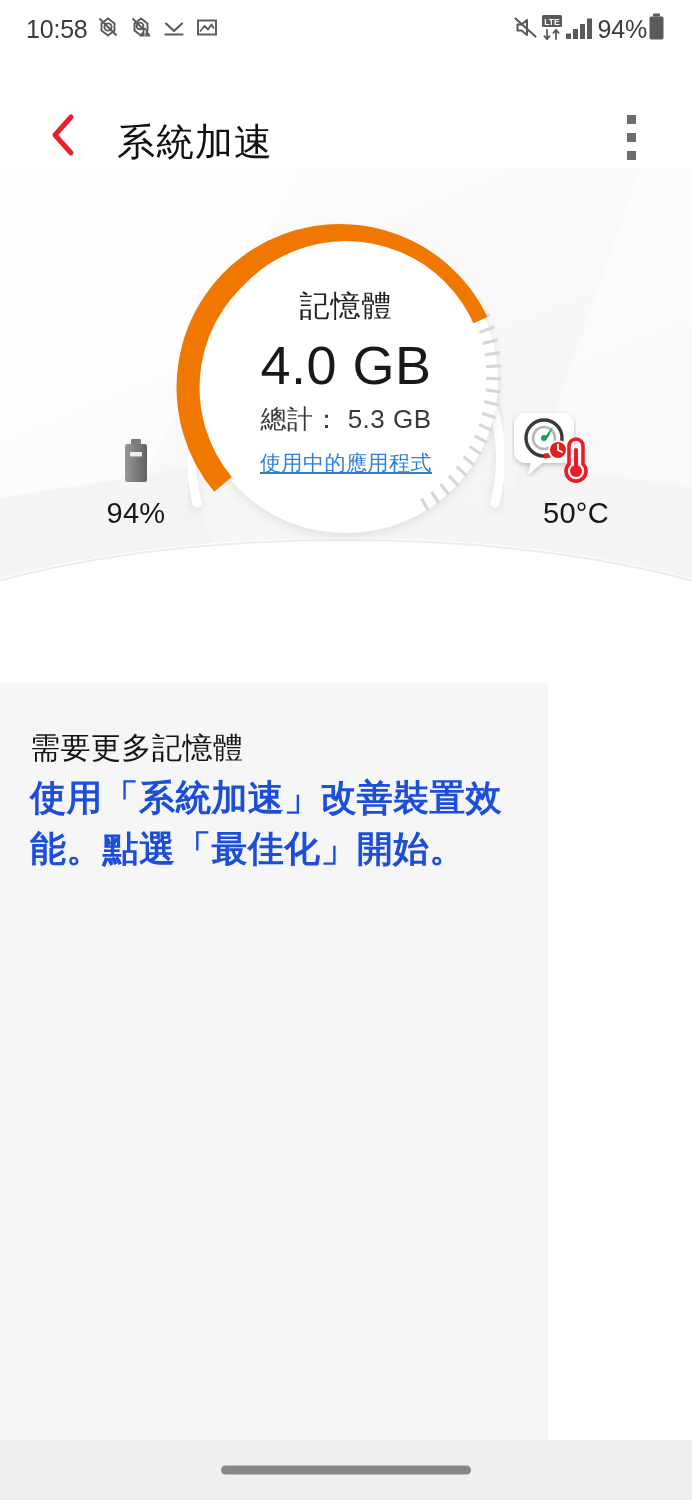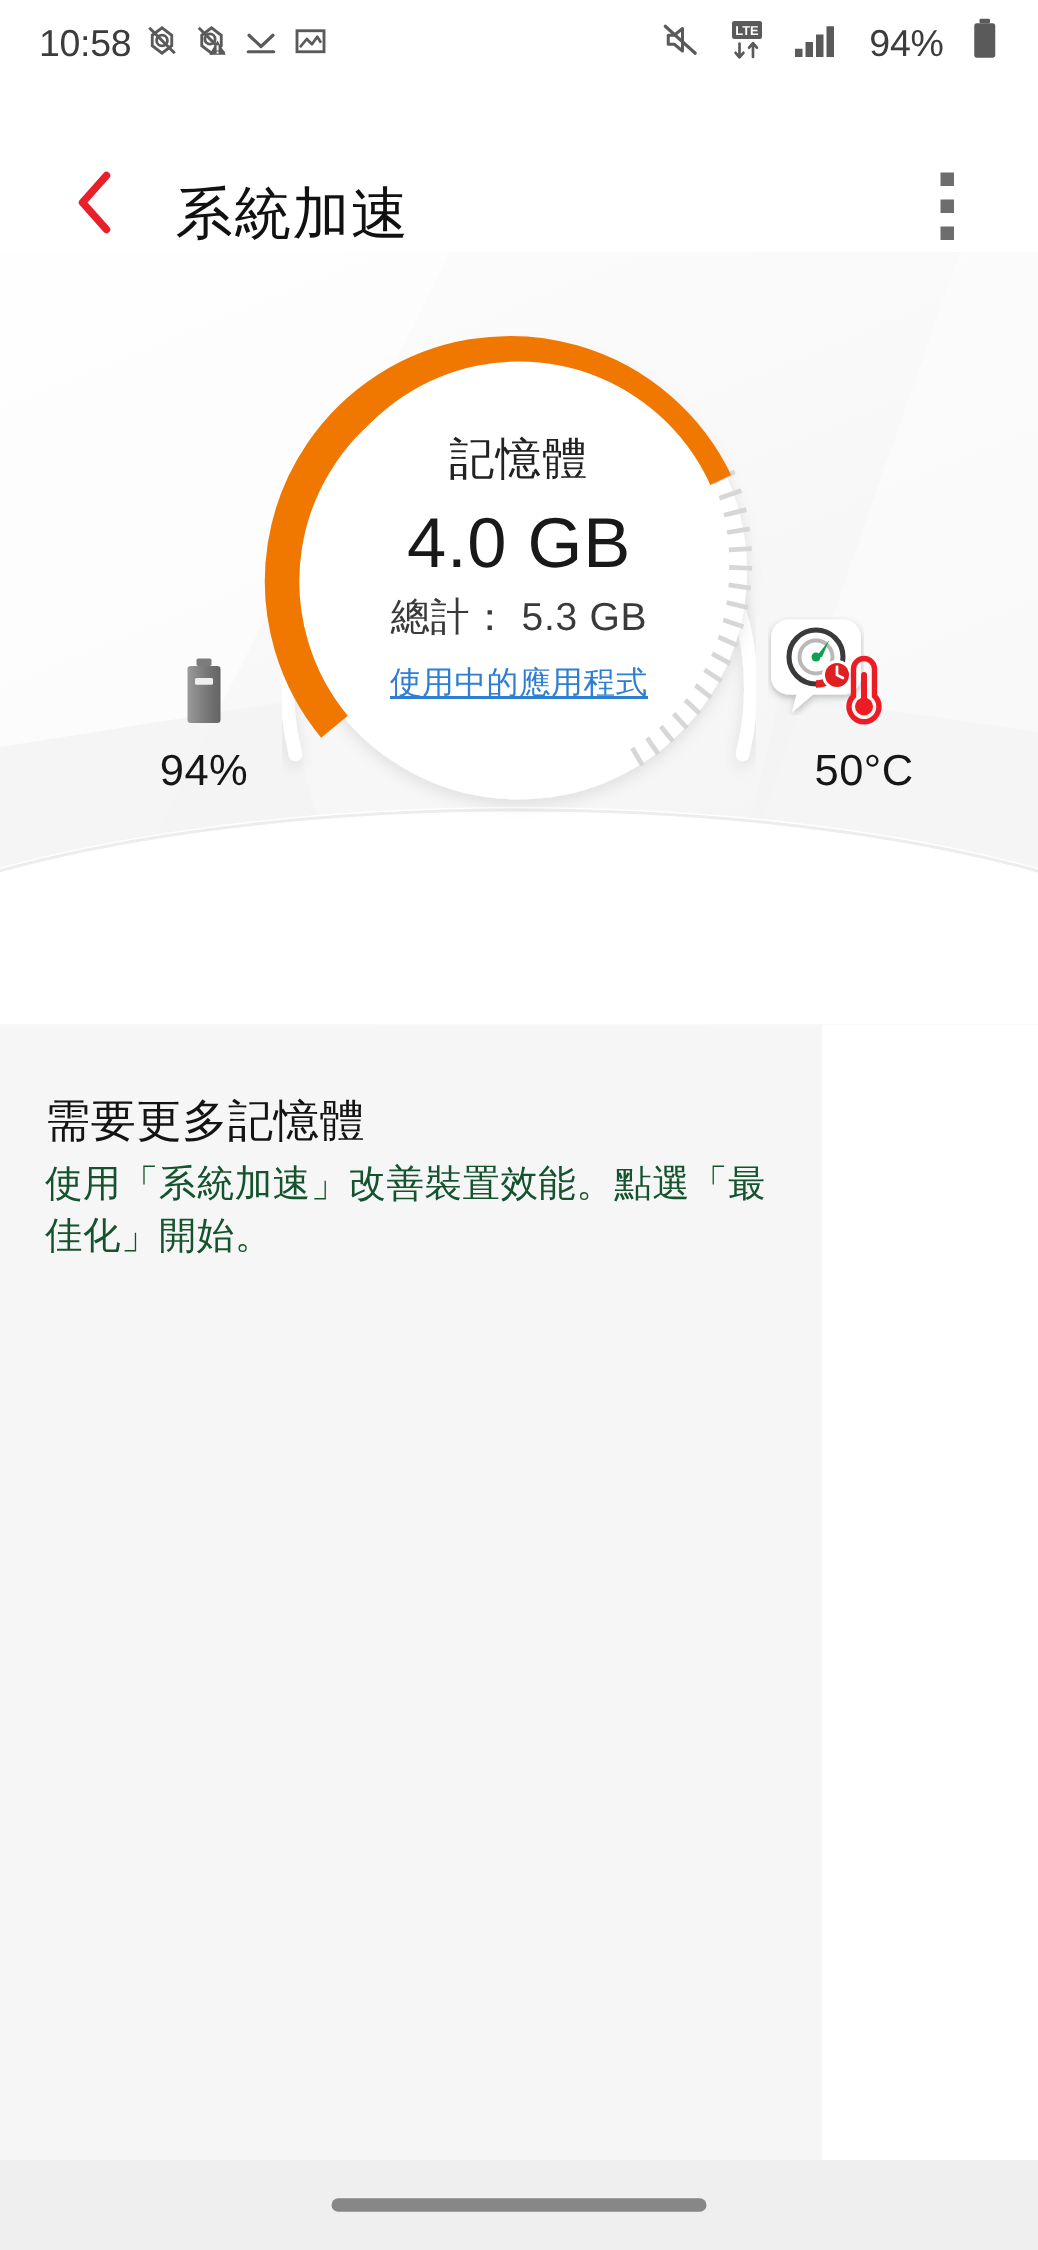--- a/index.html
+++ b/index.html
@@ -20,21 +20,21 @@
 
   
   #status-bar {
     position:absolute; top:0; left:0;
     width:692px; height:58px;
     display:flex; align-items:center;
     padding:0 26px;
     background:#ffffff;
   }
   .sb-left { display:flex; align-items:center; gap:7px; }
-  .sb-right { display:flex; align-items:center; gap:18px; margin-left:auto; }
+  .sb-right { display:flex; align-items:center; gap:0; margin-left:auto; }
   .sb-clock {
     font-size:25px; color:#3c3c3c; letter-spacing:-0.2px;
     font-family:"Liberation Sans",sans-serif;
   }
   .sb-pct {
     font-size:25px; color:#3c3c3c; letter-spacing:-0.2px;
     margin-left:1px;
   }
   .sb-ic { display:block; }
 
@@ -81,21 +81,21 @@
     left:196px; top:118px;
     width:300px;
     text-align:right;
     display:flex; flex-direction:column; align-items:center;
   }
   #gauge-label {
     font-size:30px; color:#222222; letter-spacing:1px;
     margin-bottom:10px;
   }
   #gauge-value {
-    font-size:47px; color:#191919; font-weight:400;
+    font-size:54px; color:#191919; font-weight:400;
     letter-spacing:0.5px; line-height:1.05;
   }
   #gauge-total {
     font-size:26px; color:#3a3a3a; margin-top:8px; letter-spacing:0.5px;
   }
   #running-apps-link {
     font-size:21px; color:#2e7fd4;
     text-decoration:underline;
     margin-top:12px;
     cursor:pointer;
@@ -131,23 +131,24 @@
     position:absolute; top:683px; left:0;
     width:548px; height:757px;
     background:#f6f6f6;
     padding:44px 28px 0 30px;
   }
   #info-title {
     font-size:30px; color:#141414; letter-spacing:0.5px;
     line-height:1.42;
   }
   #info-body {
-    font-size:25px; color:#14532d; letter-spacing:0.3px;
+    font-size:36px; color:#1d4ed8; letter-spacing:0.3px;
     line-height:1.42;
     margin-top:2px;
+    font-weight:bold;
   }
 
   
   #nav-bar {
     position:absolute; bottom:0; left:0;
     width:692px; height:60px;
     background:#efefef;
   }
   #home-indicator {
     position:absolute; left:50%; top:50%;

